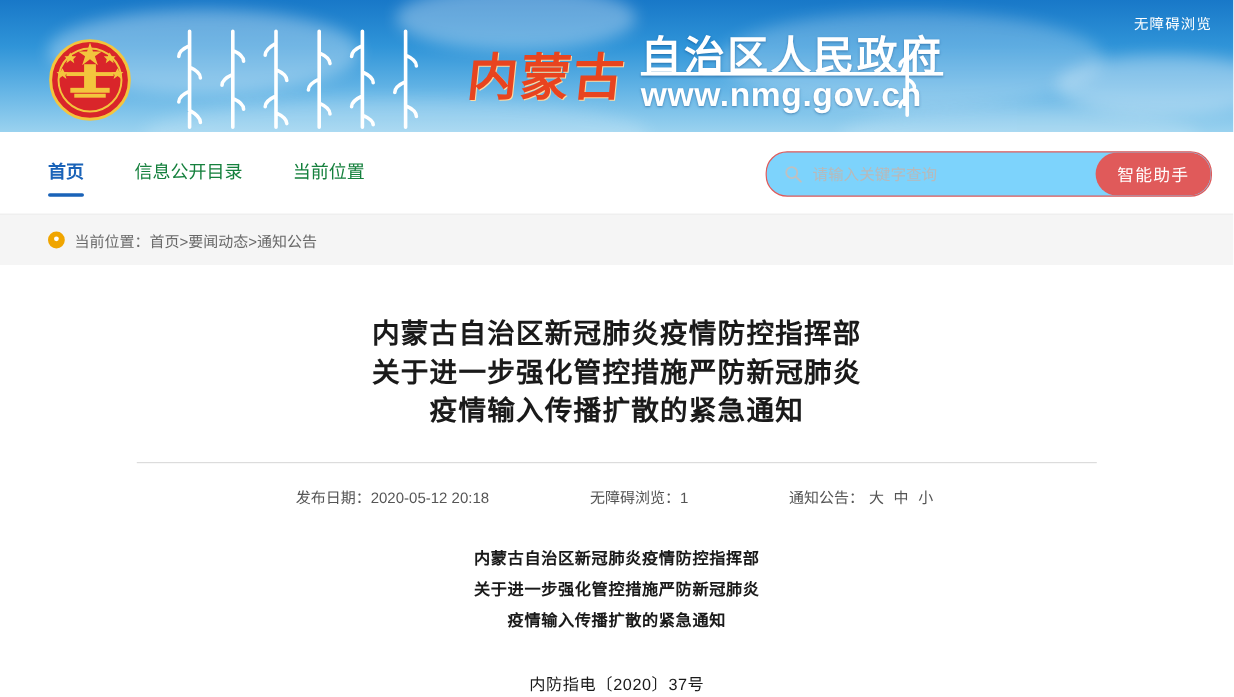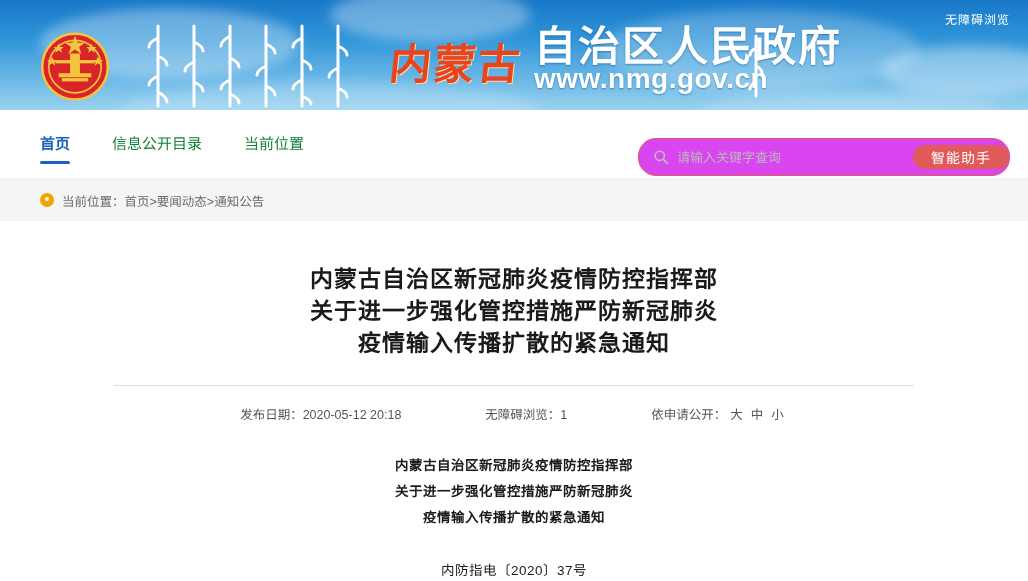--- a/index.html
+++ b/index.html
@@ -82,25 +82,26 @@
     color: #e8441f;
     letter-spacing: 2px;
     text-shadow: 1px 1px 0 #ffd9a0;
     transform: skewX(-6deg);
   }
   .logo-gov {
     margin-left: 12px;
     color: #ffffff;
   }
   .logo-gov .line1 {
-    font-size: 42px;
+    font-size: 34px;
     font-weight: bold;
     letter-spacing: 2px;
     line-height: 38px;
     text-shadow: 0 1px 2px rgba(0,60,120,.45);
+    text-decoration: underline;
   }
   .logo-gov .line2 {
     font-size: 28px;
     font-weight: bold;
     letter-spacing: .5px;
     line-height: 26px;
     text-shadow: 0 1px 2px rgba(0,60,120,.45);
   }
   .mong-right {
     position: absolute;
@@ -148,28 +149,28 @@
     right: 0;
     bottom: 14px;
     height: 3px;
     background: #1a63b8;
     border-radius: 2px;
   }
 
   .search-wrap {
     position: absolute;
     right: 18px;
-    top: 28px;
+    top: 16px;
     width: 370px;
     height: 36px;
     border: 1px solid #e05a5a;
     border-radius: 18px;
     display: flex;
     align-items: center;
-    background: #d946ef;
+    background: #7dd3fc;
     overflow: hidden;
   }
   .search-icon {
     width: 16px;
     height: 16px;
     margin-left: 14px;
     flex: 0 0 auto;
   }
   .search-input {
     flex: 1 1 auto;
@@ -179,21 +180,21 @@
     font-size: 13px;
     color: #333;
     padding-left: 8px;
     background: transparent;
     font-family: "Liberation Sans", sans-serif;
   }
   .search-input::placeholder { color: #b9b9b9; }
   .assistant-btn {
     flex: 0 0 auto;
     width: 96px;
-    height: 24px;
+    height: 36px;
     background: #e05a5a;
     color: #fff;
     font-size: 14px;
     border: none;
     border-radius: 18px;
     cursor: pointer;
     letter-spacing: 1px;
     font-family: Liberation Mono, monospace;
   }
 
@@ -371,21 +372,21 @@
       </div>
 
       <div class="art-meta">
         <div class="meta-cell">
           <span>发布日期：</span><span>2020-05-12 20:18</span>
         </div>
         <div class="meta-cell">
           <span>无障碍浏览：</span><span>1</span>
         </div>
         <div class="meta-cell">
-          <span>依申请公开：</span><span class="fontsize-opt">大</span><span class="fontsize-opt">中</span><span class="fontsize-opt">小</span>
+          <span>通知公告：</span><span class="fontsize-opt">大</span><span class="fontsize-opt">中</span><span class="fontsize-opt">小</span>
         </div>
       </div>
 
       <div class="art-body">
         <div class="body-line">内蒙古自治区新冠肺炎疫情防控指挥部</div>
         <div class="body-line">关于进一步强化管控措施严防新冠肺炎</div>
         <div class="body-line">疫情输入传播扩散的紧急通知</div>
         <div class="doc-number">内防指电〔2020〕37号</div>
       </div>
 

